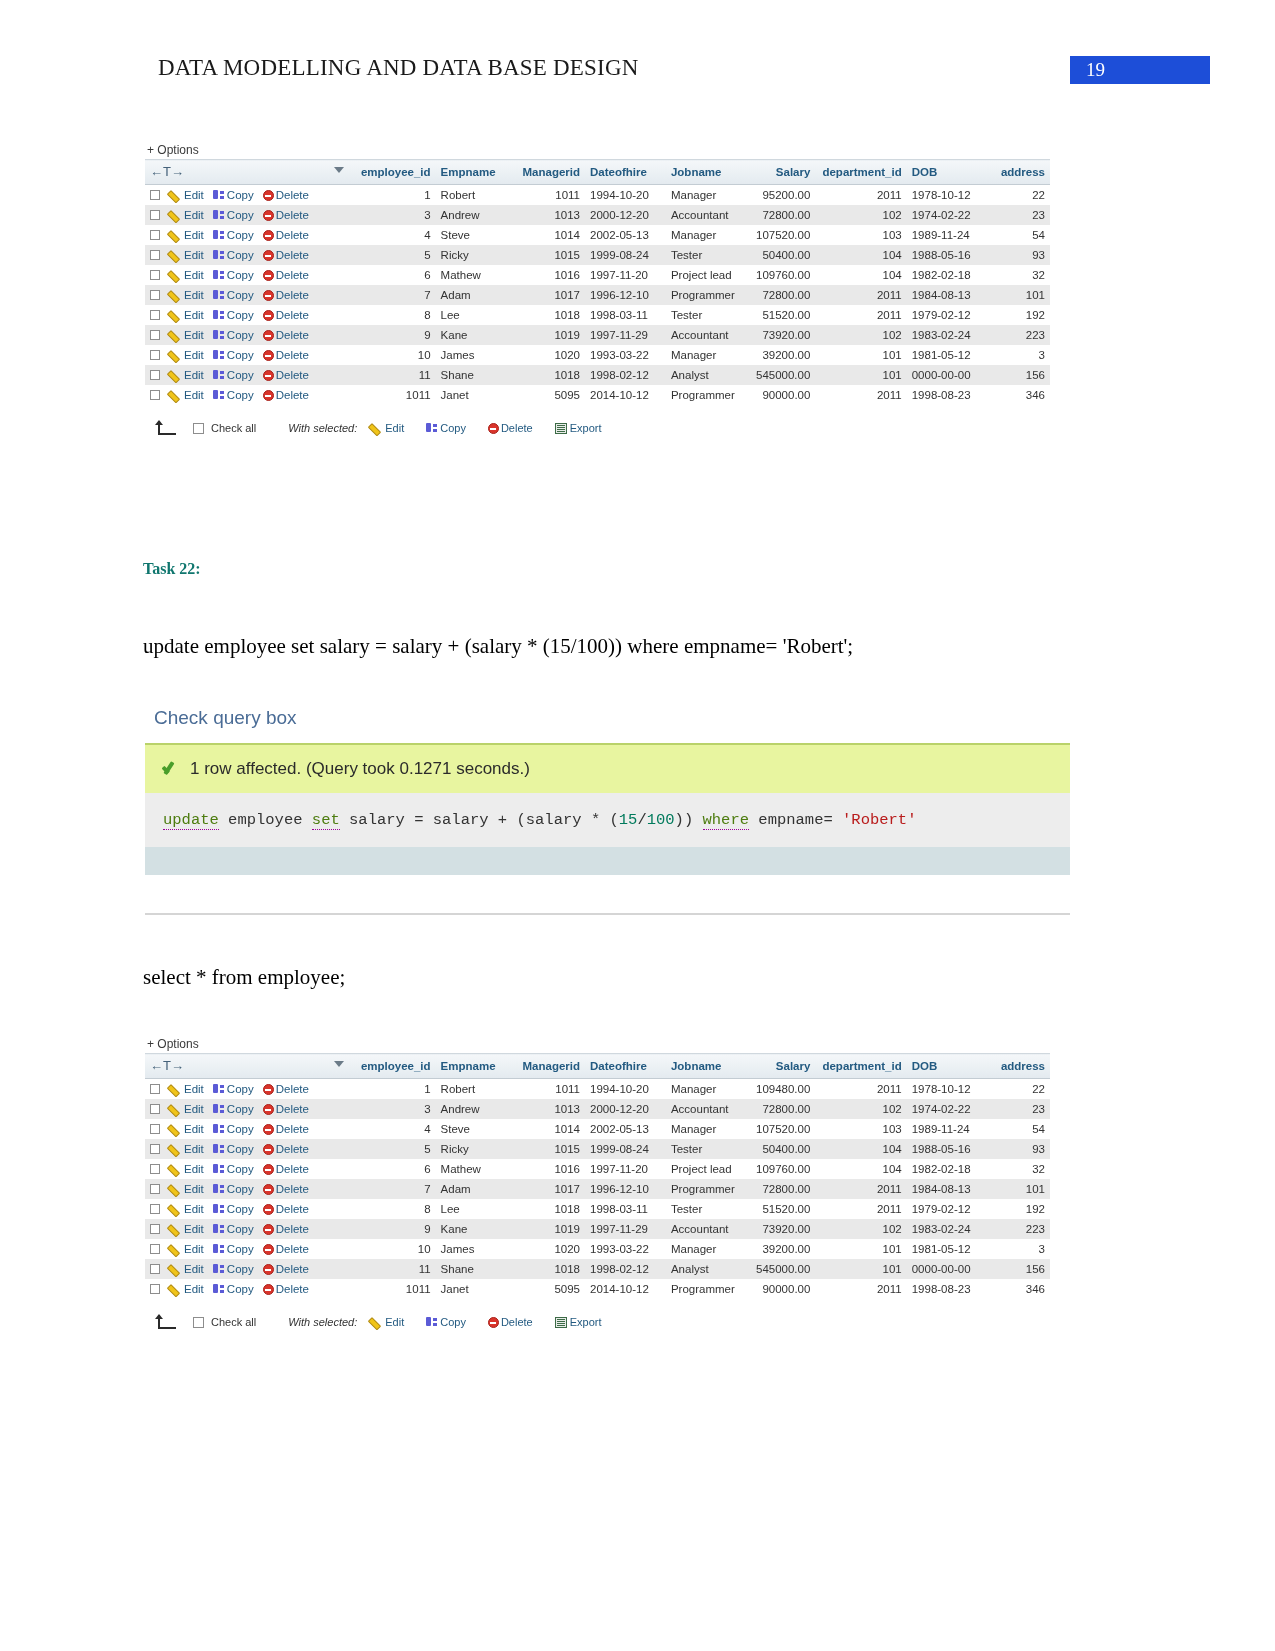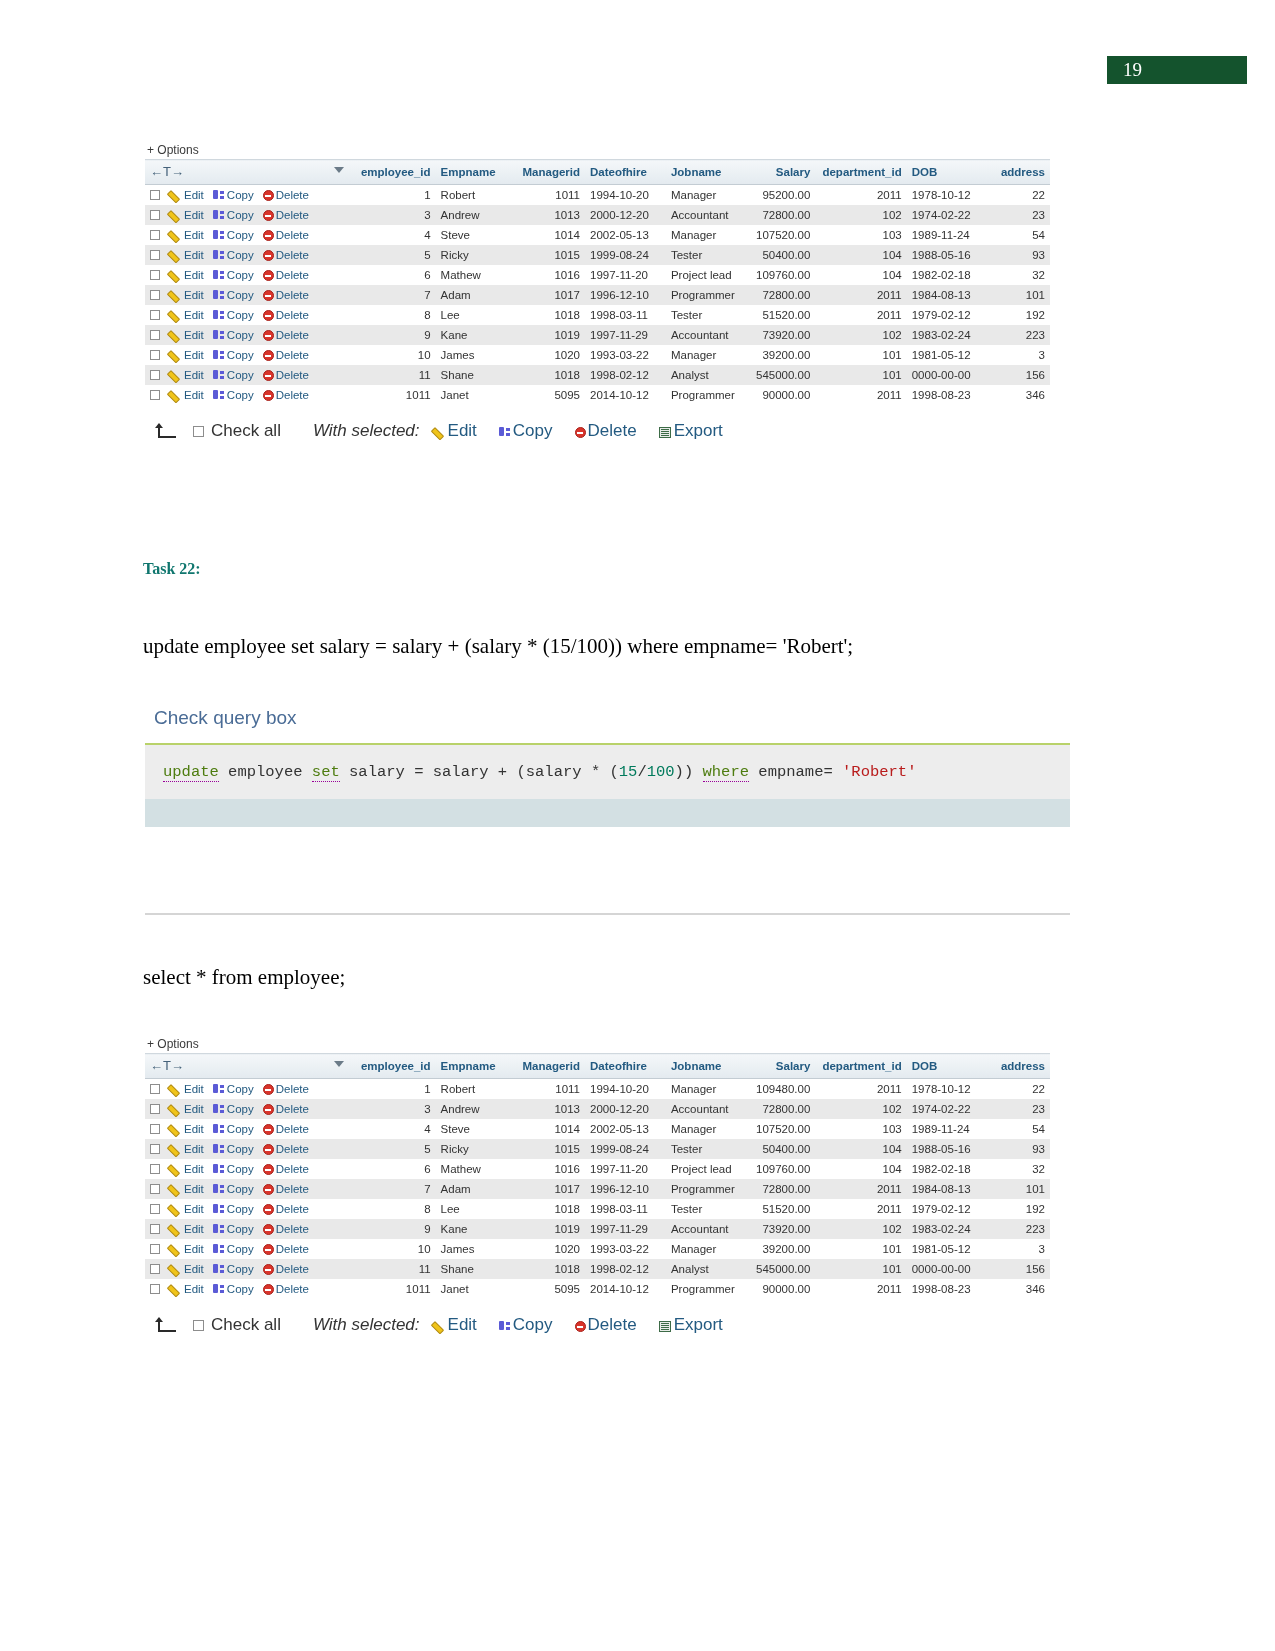--- a/index.html
+++ b/index.html
@@ -18,27 +18,26 @@
   }
   .doc-title {
     position:absolute; left:158px; top:55px;
     font-family:"Liberation Serif", serif;
     font-size:23px; letter-spacing:0.2px; color:#1a1a1a;
     white-space:nowrap;
   }
   .page-number-box {
     position:absolute; left:1070px; top:56px;
     width:140px; height:28px;
-    background:#14532d;
+    background:#1d4ed8;
     color:#ffffff;
     font-family:"Liberation Serif", serif;
     font-size:19px;
     display:flex; align-items:center;
     padding-left:16px;
-    margin-left:37px;
   }
 
   
   .pma-block { position:absolute; left:145px; width:910px; }
   .pma-options {
     font-family:"Liberation Sans", sans-serif;
     font-size:12px; color:#3a3a3a; margin-bottom:2px;
     padding-left:2px;
   }
   table.pma {
@@ -140,21 +139,21 @@
   }
   .ico-export::after {
     content:""; position:absolute; left:1px; top:1px;
     width:8px; height:1px; background:#3d6b47;
     box-shadow:0 2px 0 0 #3d6b47, 0 4px 0 0 #3d6b47, 0 6px 0 0 #3d6b47;
   }
 
   
   .pma-footer {
     font-family:"Liberation Sans", sans-serif;
-    font-size:17px; color:#333;
+    font-size:11px; color:#333;
     padding-top:16px; padding-left:10px;
     display:flex; align-items:center;
   }
   .arrow-up {
     display:inline-block; position:relative;
     width:26px; height:14px; margin-right:12px;
   }
   .arrow-up::before {
     content:""; position:absolute; left:3px; top:0px;
     width:2px; height:13px; background:#2a2a2a;
@@ -239,20 +238,21 @@
   }
   .hr-divider {
     position:absolute; left:145px; width:925px; height:0;
     border-top:2px solid #d5d5d5;
   }
 </style>
 </head>
 <body>
 
 <div class="page-header">
+  <div class="doc-title">DATA MODELLING AND DATA BASE DESIGN</div>
   <div class="page-number-box">19</div>
 </div>
 
 <div class="pma-block" id="block-before" style="top:143px;">
   <div class="pma-options">+ Options</div>
   <table class="pma">
     <thead>
       <tr>
         <th class="th-actions" style="width:198px">
           <span class="nav-arrows">←T→</span>
@@ -417,20 +417,24 @@
     <span class="fact"><span class="ico-export"></span><span>Export</span></span>
   </div>
 </div>
 
 <div class="task-heading" style="top:560px;">Task 22:</div>
 <div class="body-text" style="top:634px;">update employee set salary = salary + (salary * (15/100)) where empname= 'Robert';</div>
 
 <div class="query-panel" style="top:707px;">
   <div class="show-query-box">Check query box</div>
   <div class="result-wrap">
+    <div class="result-success">
+      <span class="ico-check"></span>
+      <span>1 row affected. (Query took 0.1271 seconds.)</span>
+    </div>
     <div class="result-sql" id="sql-line"><span class="kw">update</span><span> employee </span><span class="kw">set</span><span> salary = salary + (salary * (</span><span class="num-lit">15</span><span>/</span><span class="num-lit">100</span><span>)) </span><span class="kw">where</span><span> empname= </span><span class="str">'Robert'</span></div>
     <div class="result-foot"></div>
   </div>
 </div>
 
 <div class="hr-divider" style="top:913px;"></div>
 
 <div class="body-text" style="top:965px;">select * from employee;</div>
 
 <div class="pma-block" id="block-after" style="top:1037px;">

